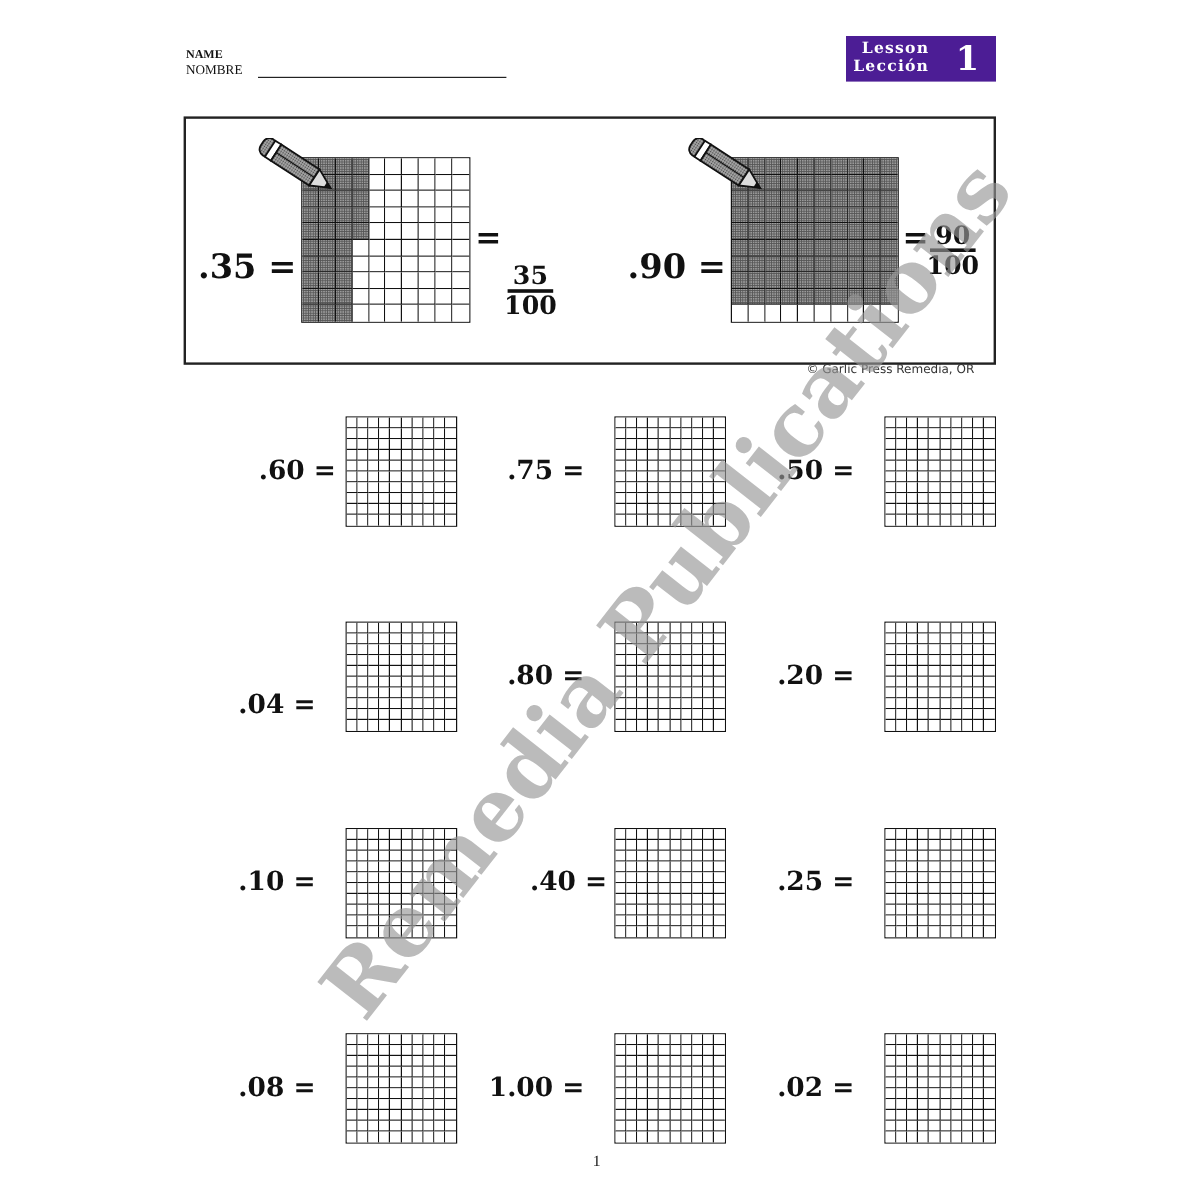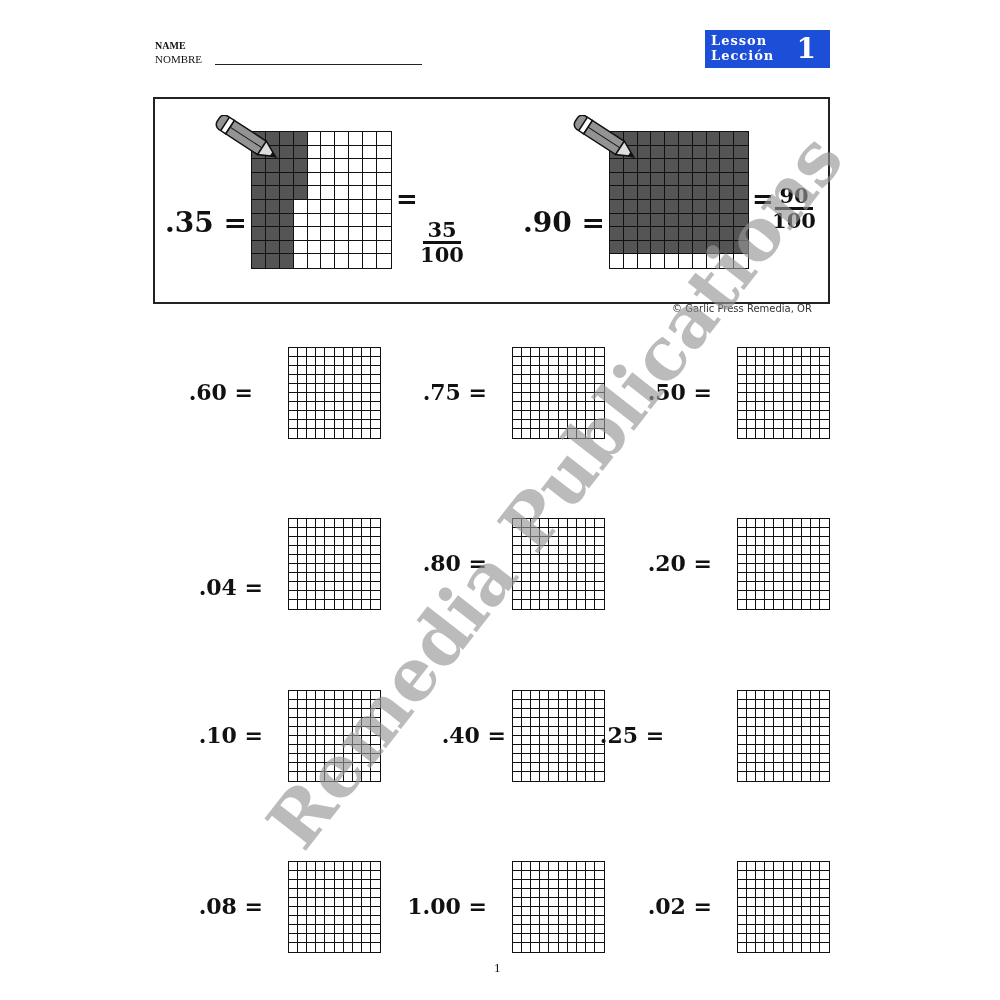--- a/index.html
+++ b/index.html
@@ -1,25 +1,25 @@
 <!DOCTYPE html>
 <html><head>
 <meta charset="utf-8">
 <style>
   html, body { margin: 0; padding: 0; }
   body {
     width: 1000px; height: 1000px; background: #ffffff; position: relative; overflow: hidden;
     font-family: "DejaVu Serif", serif; color: #111;
   }
-  .abs { position: absolute; }
+  .abs { position: absolute; text-align: right; }
   .name-label { left: 155px; top: 40px; font-size: 10px; font-weight: bold; font-family: "Liberation Serif", serif; line-height: 11px; }
   .nombre-label { left: 155px; top: 53px; font-size: 11px; font-family: "Liberation Serif", serif; line-height: 12px; }
   .name-line { left: 215px; top: 64px; width: 207px; height: 1px; background: #222; }
   .lesson-box {
-    left: 705px; top: 30px; width: 125px; height: 38px; background: #1d4ed8; color: #fff;
+    left: 705px; top: 30px; width: 125px; height: 38px; background: #4c1d95; color: #fff;
   }
   .lesson-text { position: absolute; left: 6px; top: 3px; font-size: 13px; font-weight: bold; line-height: 15px; letter-spacing: 1px; font-family: "DejaVu Serif", serif; }
   .lesson-num { position: absolute; right: 14px; top: 2px; font-size: 28px; font-weight: bold; font-family: "DejaVu Serif", serif; line-height: 34px; }
   .example-box { left: 153px; top: 97px; width: 673px; height: 203px; border: 2px solid #222; }
   .copyright { left: 672px; top: 303px; font-size: 10px; font-family: "DejaVu Sans", sans-serif; color: #333; }
   .big-label { font-size: 28px; font-weight: bold; font-family: "DejaVu Serif", serif; white-space: nowrap; margin-top: 22px; }
   .frac { text-align: center; font-weight: bold; font-family: "DejaVu Serif", serif; font-size: 21px; line-height: 22px; }
   .frac .num { border-bottom: 3px solid #111; padding: 0 4px; display: inline-block; }
   .eq-sign { font-size: 26px; font-weight: bold; font-family: "DejaVu Sans", sans-serif; }
   .grid { display: grid; grid-template-columns: repeat(10, 1fr); grid-template-rows: repeat(10, 1fr); border: 1.5px solid #111; box-sizing: border-box; }
@@ -301,21 +301,21 @@
 </div>
 <div class="abs eq-sign" style="left:752px; top:184px;">=</div>
 <div class="abs frac" style="left:768px; top:185px; width:52px;">
   <div class="num">90</div>
   <div>100</div>
 </div>
 
 <div class="abs copyright">© Garlic Press  Remedia, OR</div>
 
 <div id="exercises">
-    <div class="abs ex-label" style="left: 133px; top: 379px;">.60 =</div>
+    <div class="abs ex-label" style="left: 160px; top: 379px;">.60 =</div>
     <div class="abs grid" style="left: 288px; top: 347px; width: 93px; height: 92px;">
       <div class="cell"></div>
       <div class="cell"></div>
       <div class="cell"></div>
       <div class="cell"></div>
       <div class="cell"></div>
       <div class="cell"></div>
       <div class="cell"></div>
       <div class="cell"></div>
       <div class="cell"></div>
@@ -1125,21 +1125,21 @@
       <div class="cell"></div>
       <div class="cell"></div>
       <div class="cell"></div>
       <div class="cell"></div>
       <div class="cell"></div>
       <div class="cell"></div>
       <div class="cell"></div>
       <div class="cell"></div>
       <div class="cell"></div>
     </div>
-    <div class="abs ex-label" style="left: 572px; top: 722px; text-align: center;">.25 =</div>
+    <div class="abs ex-label" style="left: 592px; top: 722px;">.25 =</div>
     <div class="abs grid" style="left: 737px; top: 690px; width: 93px; height: 92px;">
       <div class="cell"></div>
       <div class="cell"></div>
       <div class="cell"></div>
       <div class="cell"></div>
       <div class="cell"></div>
       <div class="cell"></div>
       <div class="cell"></div>
       <div class="cell"></div>
       <div class="cell"></div>

